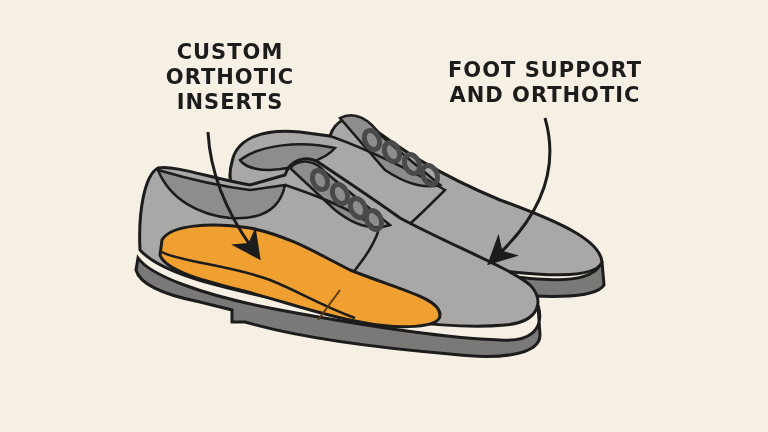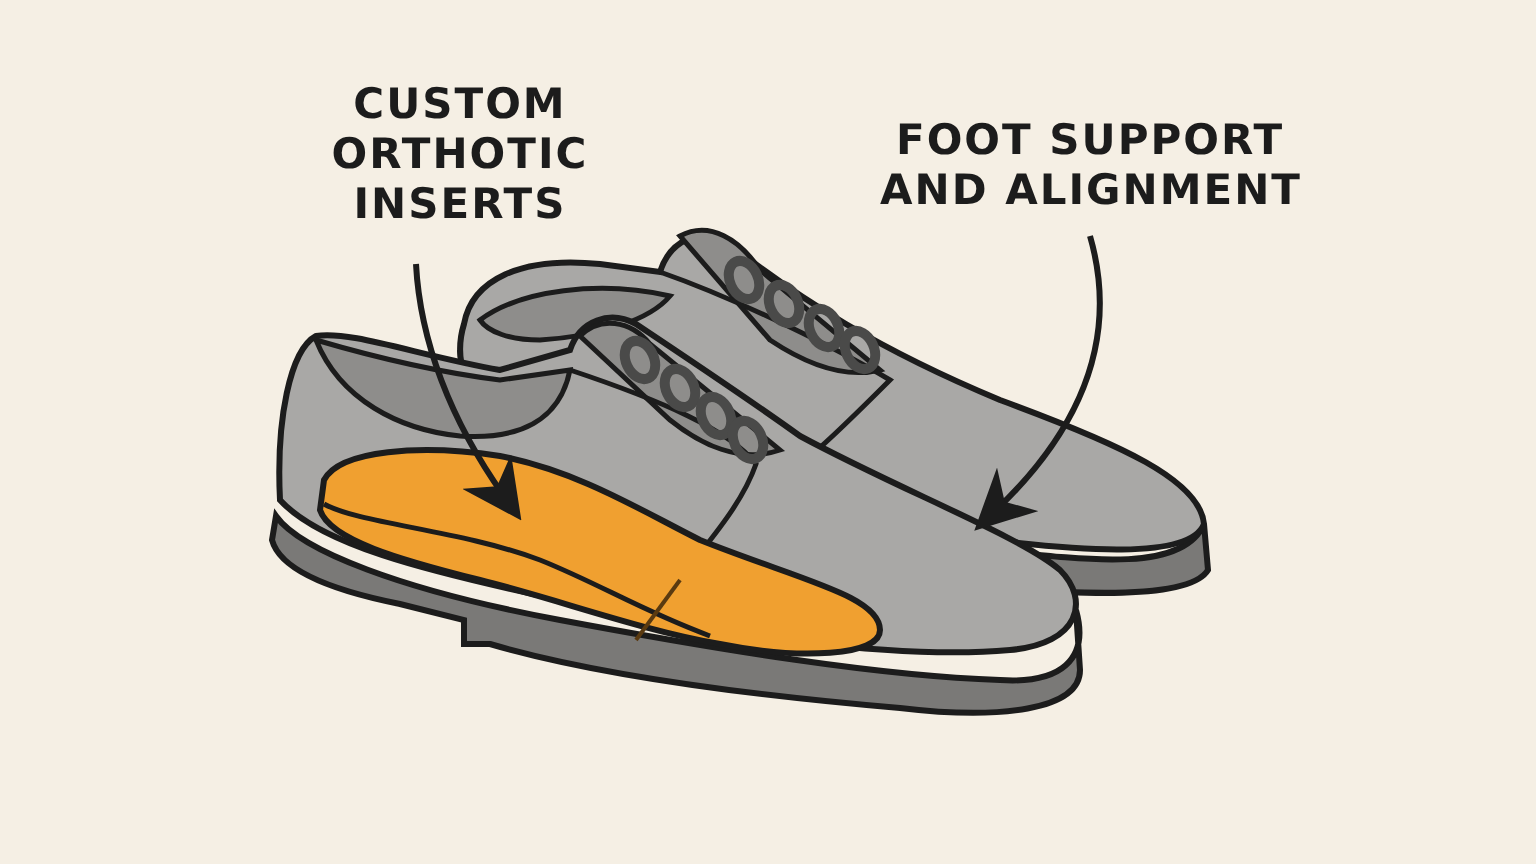--- a/index.html
+++ b/index.html
@@ -74,13 +74,13 @@
   </g>
 
   <path d="M208,132 C210,170 225,210 252,248" fill="none" stroke="#1c1c1c" stroke-width="3" marker-end="url(#arrowhead)"></path>
   <path d="M545,118 C560,170 540,215 498,255" fill="none" stroke="#1c1c1c" stroke-width="3" marker-end="url(#arrowhead)"></path>
 </svg>
 
 <div id="lbl-left" class="label">CUSTOM
 ORTHOTIC
 INSERTS</div>
 <div id="lbl-right" class="label">FOOT SUPPORT
-AND ALIGNMENT</div>
+AND ORTHOTIC</div>
 
 </body></html>

